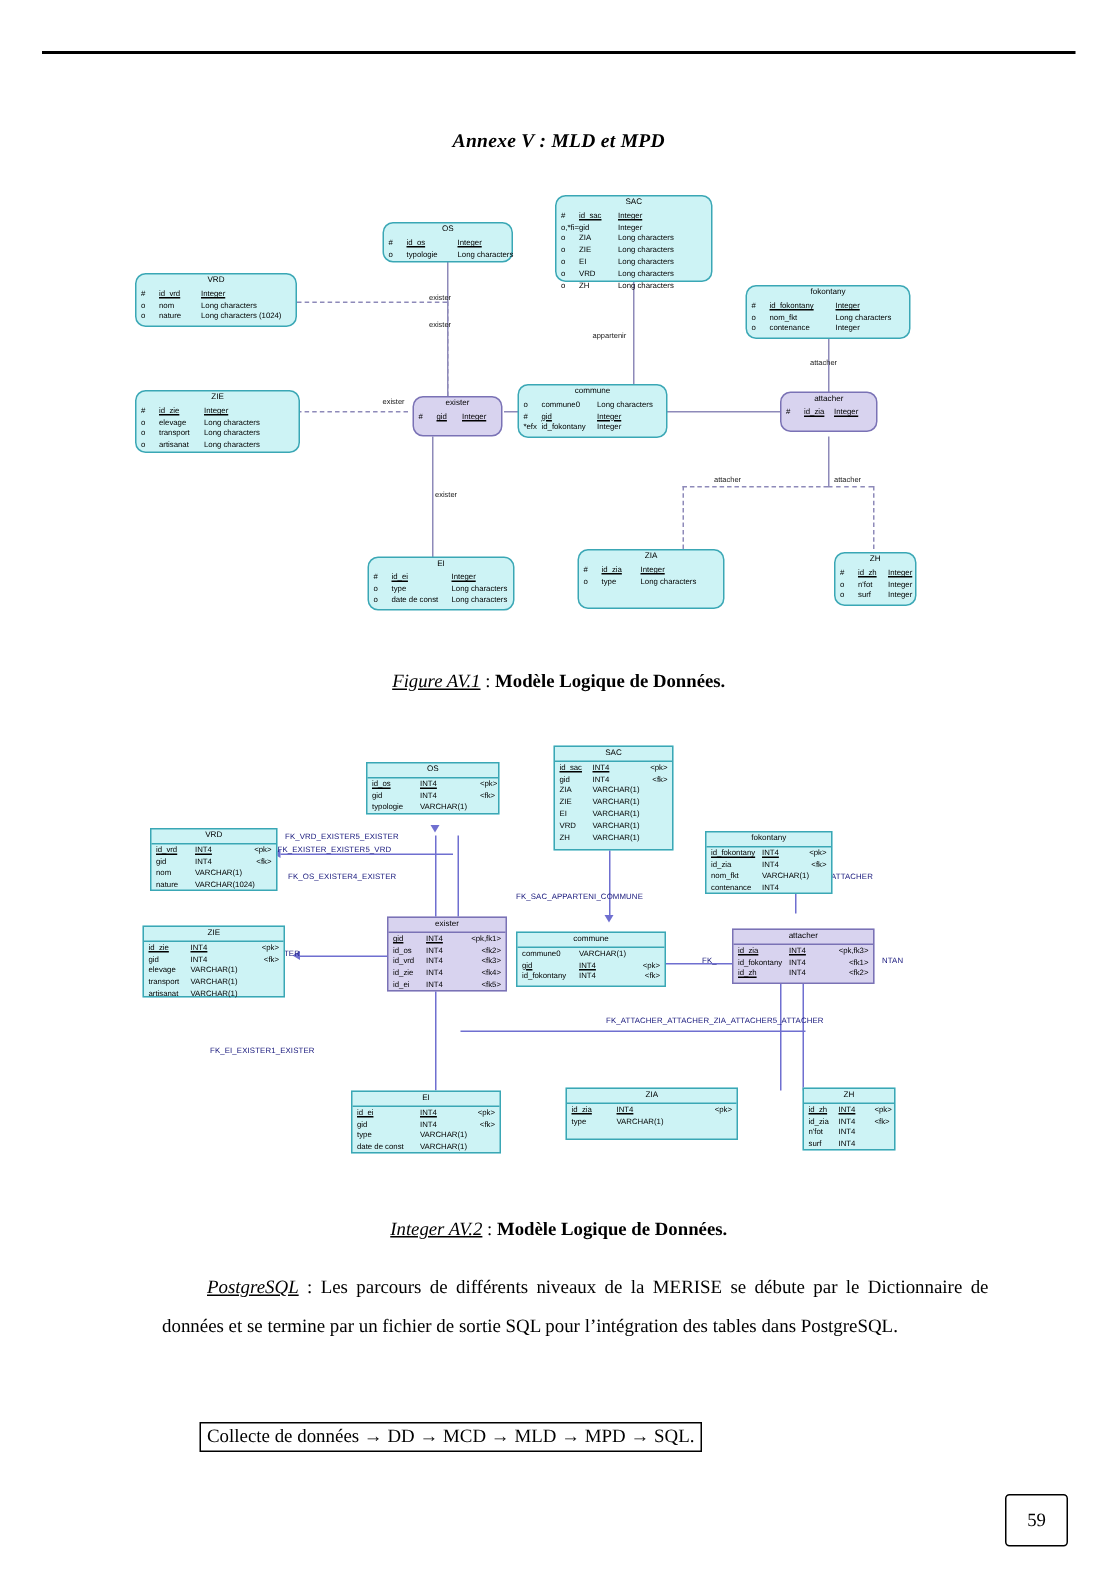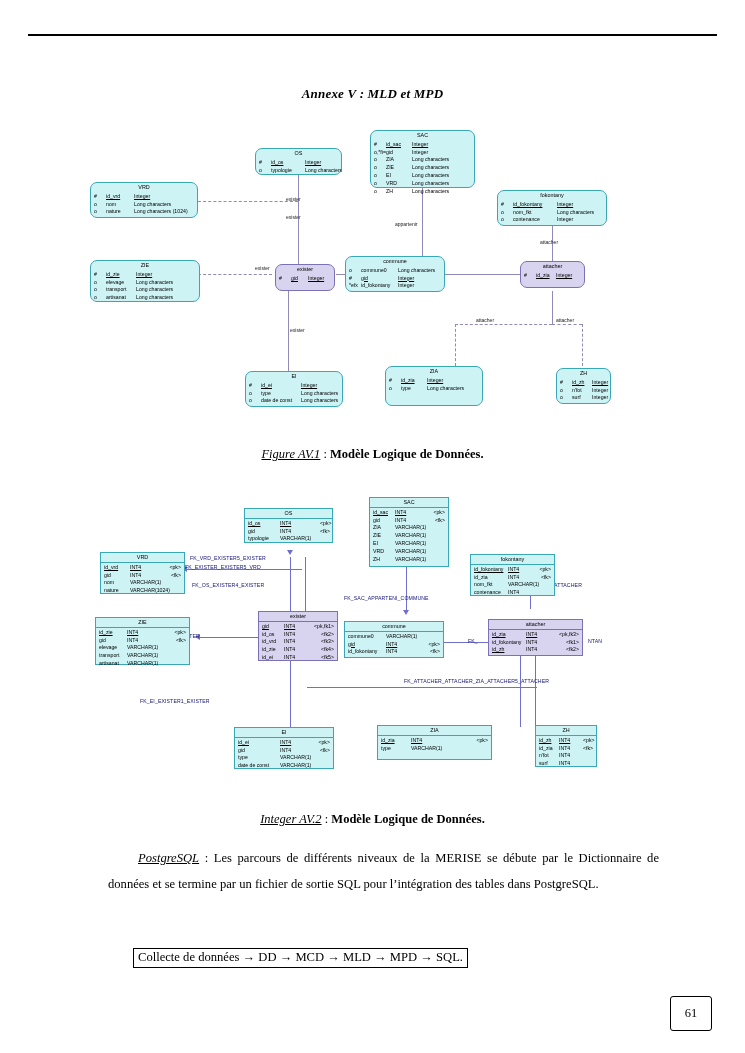--- a/index.html
+++ b/index.html
@@ -647,15 +647,15 @@
   </div>
 
   <div class="para" id="para-comment">
     <span class="lead">PostgreSQL</span><span> : Les parcours de différents niveaux de la MERISE se débute par le Dictionnaire de données et se termine par un fichier de sortie SQL pour l’intégration des tables dans PostgreSQL.</span>
   </div>
 
   <div class="flowbox">
     <span>Collecte de données → DD → MCD → MLD → MPD → SQL.</span>
   </div>
 
-  <div class="pagenum">61</div>
+  <div class="pagenum">59</div>
 
 </div>
 
 </body></html>

